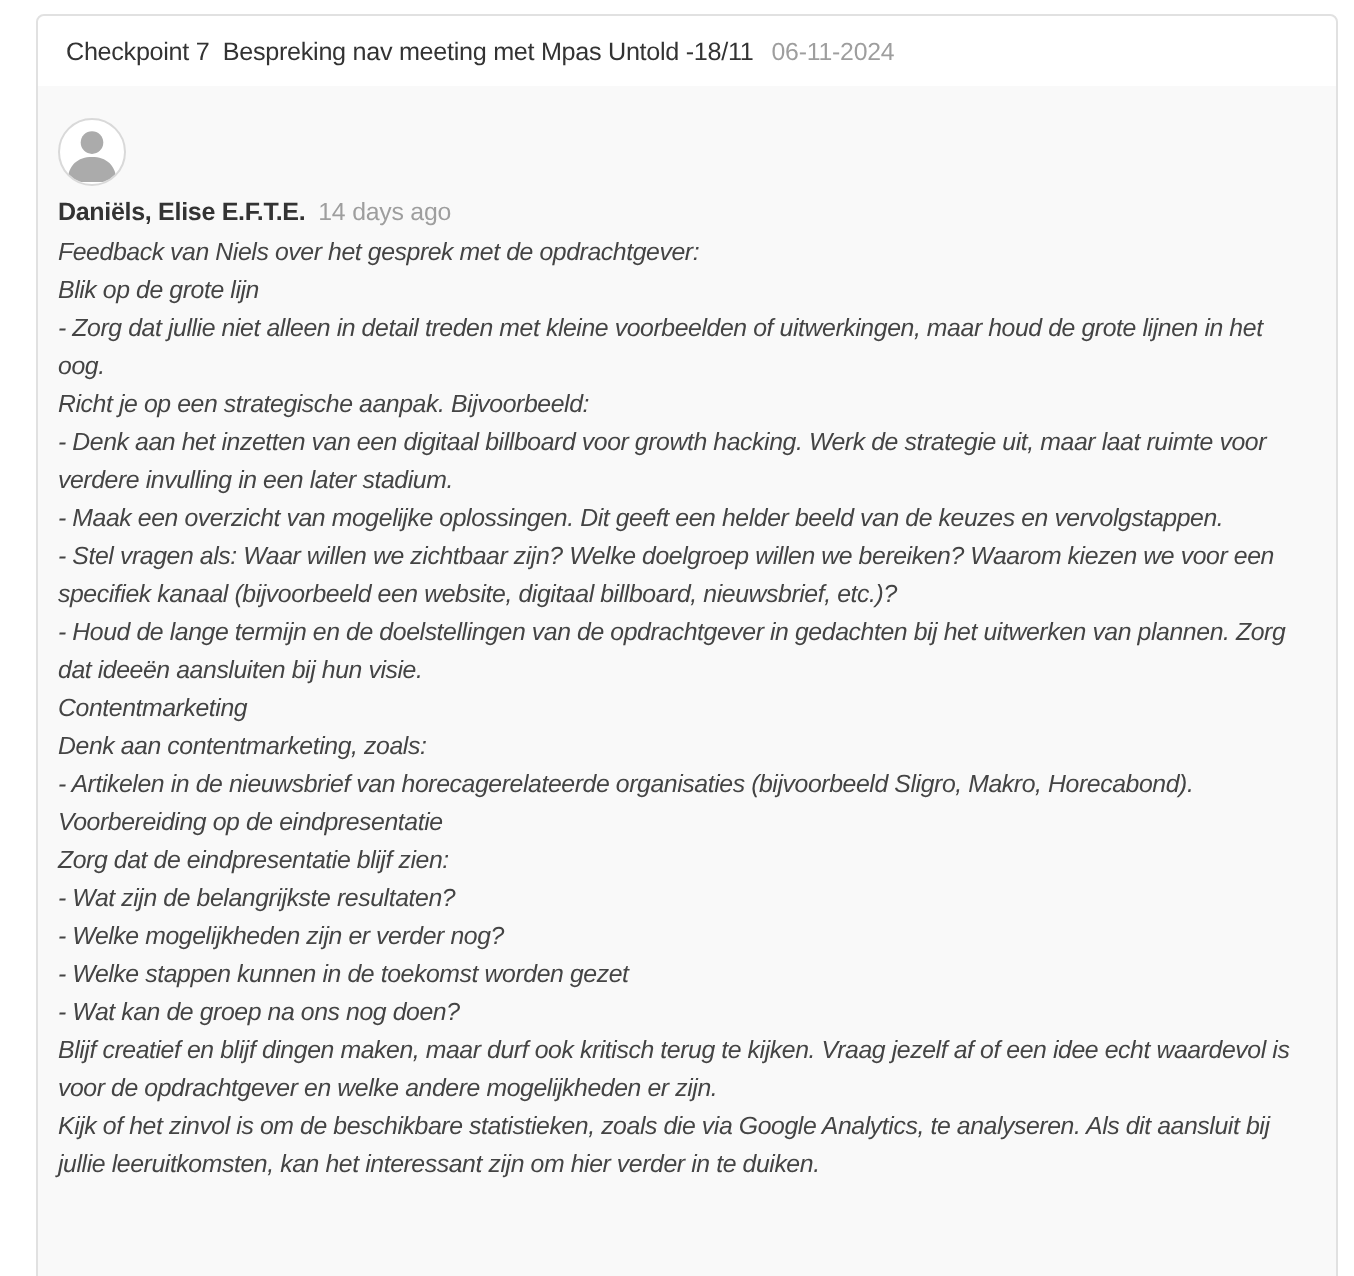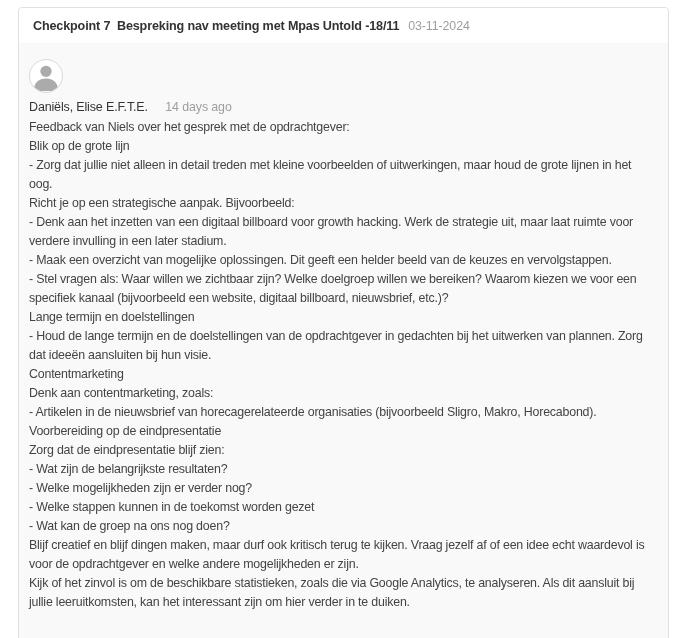--- a/index.html
+++ b/index.html
@@ -24,21 +24,21 @@
     display: flex;
     align-items: baseline;
     gap: 9px;
     padding: 11px 14px 10px 14px;
     background: #ffffff;
     border-radius: 4px 4px 0 0;
     cursor: pointer;
   }
   .title {
     font-size: 12.6px;
-    font-weight: bold;
+    font-weight: normal;
     color: var(--title, #333333);
     letter-spacing: -0.15px;
     white-space: pre-wrap; 
   }
   .date {
     font-size: 12.4px;
     font-weight: normal;
     color: var(--muted, #9e9e9e);
     letter-spacing: -0.1px;
   }
@@ -58,68 +58,68 @@
     overflow: hidden;
     margin-bottom: 5px;
   }
   .avatar svg { display: block; width: 100%; height: 100%; }
   .meta {
     margin-bottom: 3px;
     line-height: 16px;
   }
   .author {
     font-size: 12.5px;
-    font-weight: normal;
+    font-weight: bold;
     color: var(--title, #333333);
     letter-spacing: -0.15px;
   }
   .ago {
     font-size: 12.4px;
     color: var(--muted, #9e9e9e);
-    margin-left: 13px;
+    margin-left: 2px;
     letter-spacing: -0.1px;
   }
   .comment-body {
     max-width: 624px;
   }
   .body-line {
     font-size: 12.4px;
     line-height: 19px;
     color: var(--text, #444444);
     letter-spacing: -0.2px;
+    font-style: italic;
   }
 </style>
 </head>
 <body>
 
 <div class="card">
   <div class="card-header">
     <span class="title">Checkpoint 7  Bespreking nav meeting met Mpas Untold -18/11</span>
-    <span class="date">03-11-2024</span>
+    <span class="date">06-11-2024</span>
   </div>
   <div class="card-body">
     <div class="avatar">
       <svg viewBox="0 0 34 34" aria-hidden="true">
         <circle cx="17" cy="12" r="6" fill="#ababab"></circle>
         <path d="M4,33 C4,23.8 9.6,19.6 17,19.6 C24.4,19.6 30,23.8 30,33 Z" fill="#ababab"></path>
       </svg>
     </div>
     <div class="meta">
       <span class="author">Daniëls, Elise E.F.T.E.</span>
       <span class="ago">14 days ago</span>
     </div>
     <div class="comment-body">
         <div class="body-line">Feedback van Niels over het gesprek met de opdrachtgever:</div>
         <div class="body-line">Blik op de grote lijn</div>
         <div class="body-line">- Zorg dat jullie niet alleen in detail treden met kleine voorbeelden of uitwerkingen, maar houd de grote lijnen in het oog.</div>
         <div class="body-line">Richt je op een strategische aanpak. Bijvoorbeeld:</div>
         <div class="body-line">- Denk aan het inzetten van een digitaal billboard voor growth hacking. Werk de strategie uit, maar laat ruimte voor verdere invulling in een later stadium.</div>
         <div class="body-line">- Maak een overzicht van mogelijke oplossingen. Dit geeft een helder beeld van de keuzes en vervolgstappen.</div>
         <div class="body-line">- Stel vragen als: Waar willen we zichtbaar zijn? Welke doelgroep willen we bereiken? Waarom kiezen we voor een specifiek kanaal (bijvoorbeeld een website, digitaal billboard, nieuwsbrief, etc.)?</div>
-        <div class="body-line">Lange termijn en doelstellingen</div>
         <div class="body-line">- Houd de lange termijn en de doelstellingen van de opdrachtgever in gedachten bij het uitwerken van plannen. Zorg dat ideeën aansluiten bij hun visie.</div>
         <div class="body-line">Contentmarketing</div>
         <div class="body-line">Denk aan contentmarketing, zoals:</div>
         <div class="body-line">- Artikelen in de nieuwsbrief van horecagerelateerde organisaties (bijvoorbeeld Sligro, Makro, Horecabond).</div>
         <div class="body-line">Voorbereiding op de eindpresentatie</div>
         <div class="body-line">Zorg dat de eindpresentatie blijf zien:</div>
         <div class="body-line">- Wat zijn de belangrijkste resultaten?</div>
         <div class="body-line">- Welke mogelijkheden zijn er verder nog?</div>
         <div class="body-line">- Welke stappen kunnen in de toekomst worden gezet</div>
         <div class="body-line">- Wat kan de groep na ons nog doen?</div>

